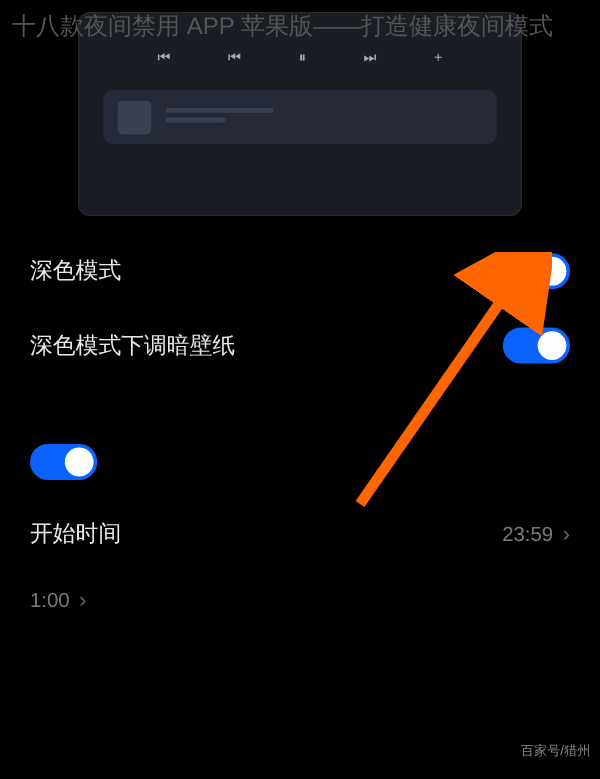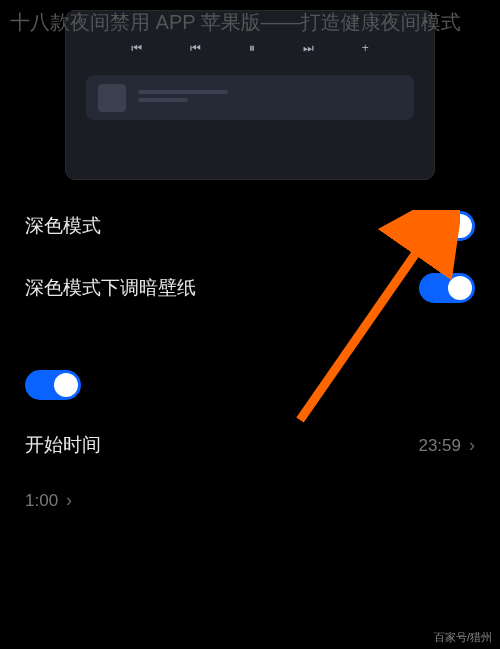--- a/index.html
+++ b/index.html
@@ -120,21 +120,21 @@
       position: absolute;
       pointer-events: none;
       top: 210px;
       left: 260px;
       width: 200px;
       height: 220px;
       z-index: 5;
     }
     .watermark {
       position: absolute;
-      bottom: 4px;
+      bottom: 16px;
       right: 8px;
       font-size: 11px;
       color: #888;
     }
   </style>
 </head>
 <body>
 
 <div class="article-title">十八款夜间禁用 APP 苹果版——打造健康夜间模式</div>
 

